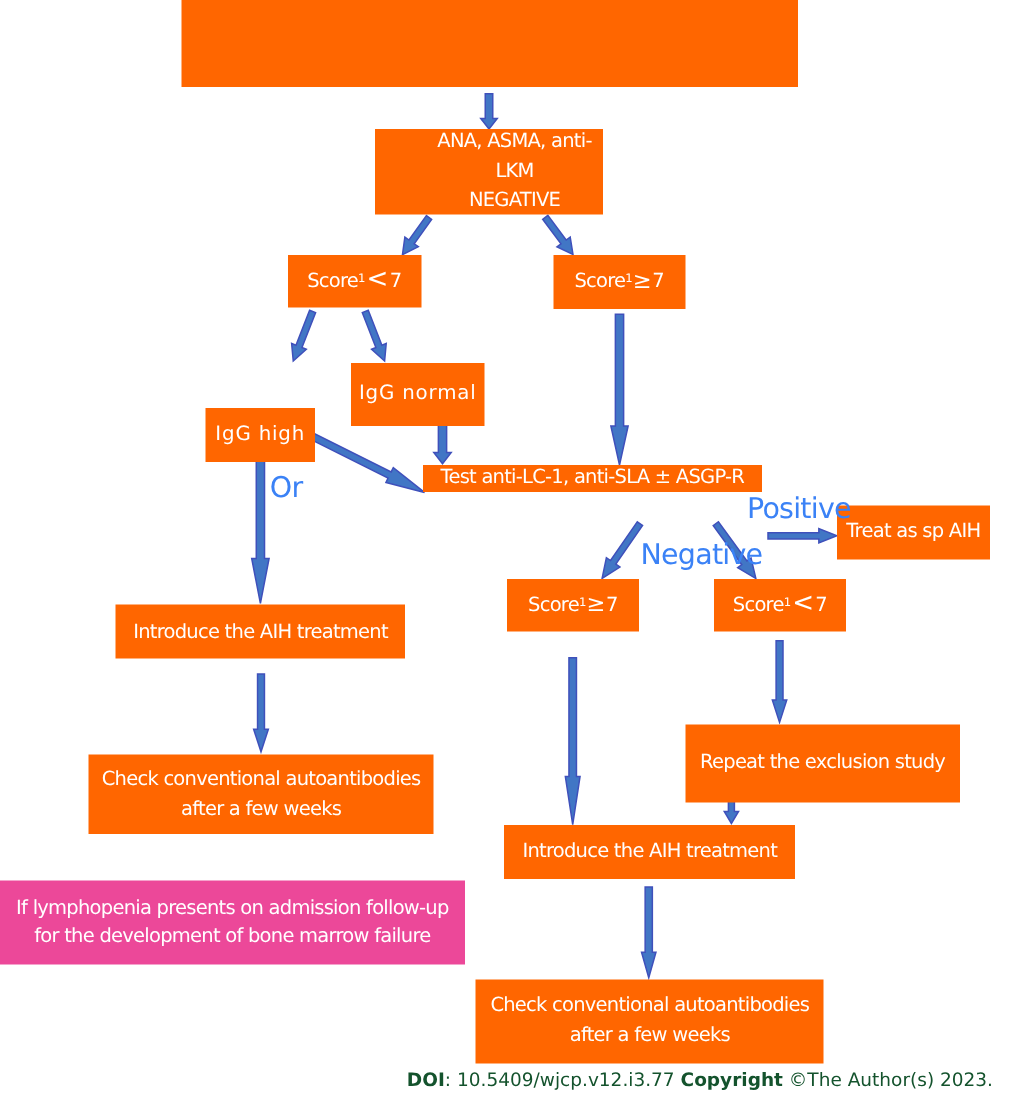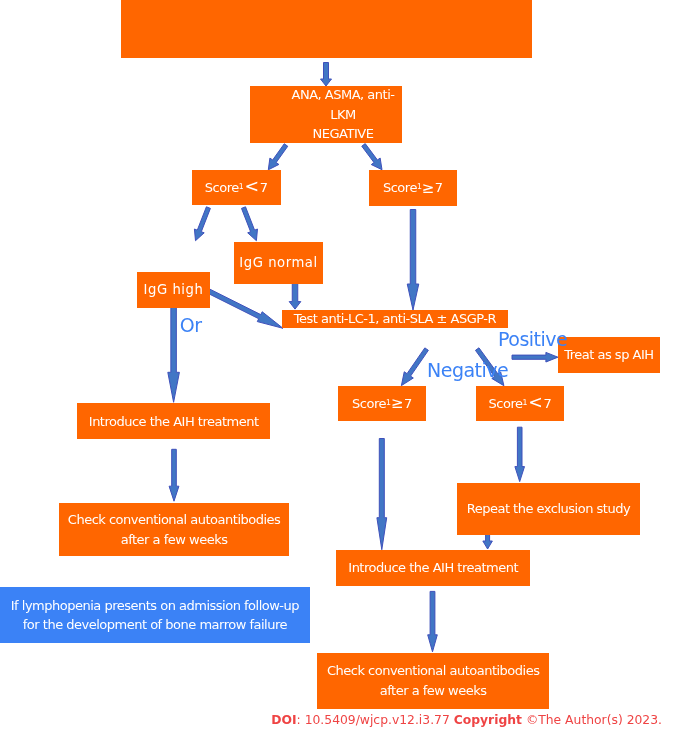--- a/index.html
+++ b/index.html
@@ -1,23 +1,23 @@
 <!DOCTYPE html>
 <html><head>
 <meta charset="utf-8">
 <style>
   html,body{margin:0;padding:0;}
   body{width:674px;height:730px;background:#ffffff;font-family:"DejaVu Sans",sans-serif;overflow:hidden;}
   #stage{position:relative;width:674px;height:730px;}
   .node{position:absolute;box-sizing:border-box;display:flex;align-items:center;justify-content:center;
         text-align:center;color:#ffffff;background:#ff6600;font-size:13px;letter-spacing:-0.5px;line-height:19.6px;}
-  .note{background:#3b82f6;}
+  .note{background:#ec4899;}
   svg#arrows{position:absolute;left:0;top:0;width:674px;height:730px;pointer-events:none;}
   .elbl{position:absolute;color:#3b82f6;font-size:19px;letter-spacing:-0.5px;white-space:nowrap;}
-  #footer{position:absolute;left:0;top:712.5px;width:674px;text-align:right;font-size:12.35px;color:#ef4444;padding-right:12px;box-sizing:border-box;line-height:15px;}
+  #footer{position:absolute;left:0;top:712.5px;width:674px;text-align:right;font-size:12.35px;color:#14532d;padding-right:12px;box-sizing:border-box;line-height:15px;}
   #footer b{font-weight:bold;}
   sup{font-size:0.60em;vertical-align:baseline;position:relative;top:-0.38em;line-height:0;}
   .cmp{font-size:17.4px;line-height:0;letter-spacing:0px;margin:0 0.8px 0 1.2px;}
   .cmp.ge{font-size:15px;position:relative;top:0.3px;margin:0 0.4px 0 0.5px;}
   .wide{font-size:13.2px;letter-spacing:0.55px;}
 </style>
 </head>
 <body>
 
 <div id="stage">

